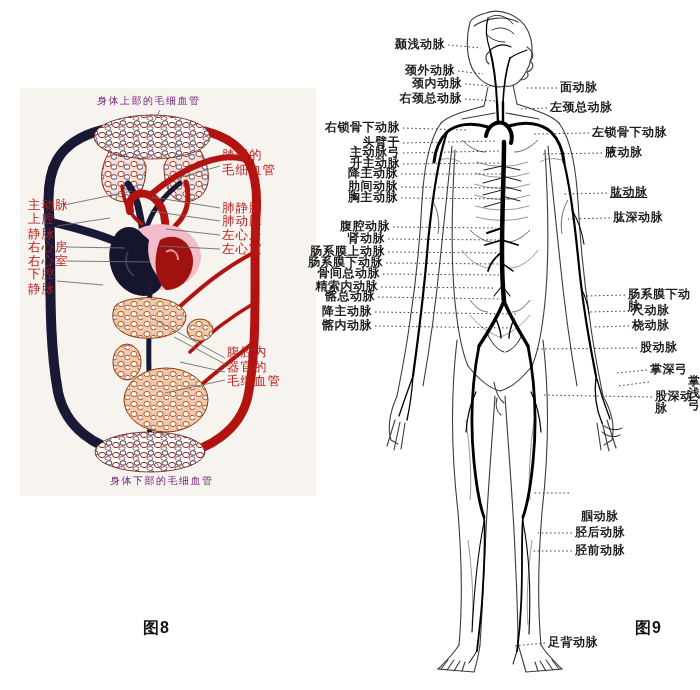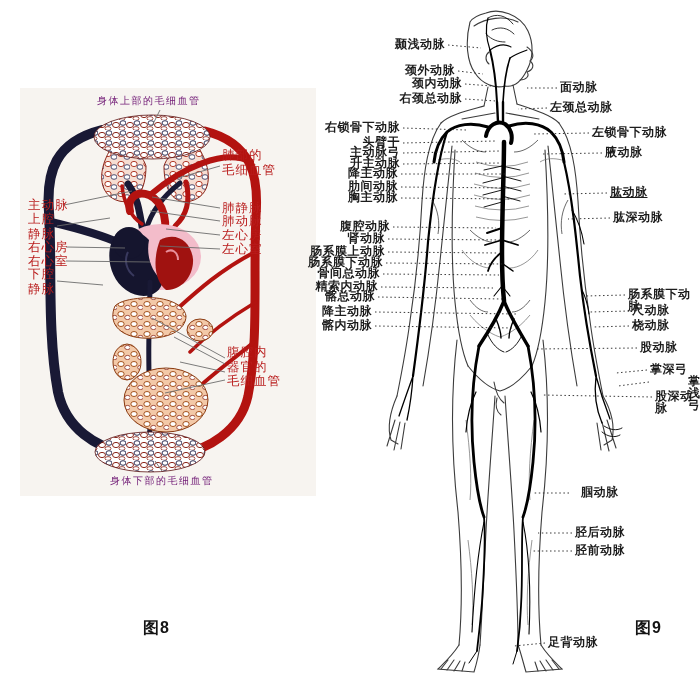--- a/index.html
+++ b/index.html
@@ -305,20 +305,20 @@
         <div class="lbl f9lbl" style="left: 605px; top: 146px;">腋动脉</div>
         <div class="lbl f9lbl" style="left: 610px; top: 186px; text-decoration: underline;">肱动脉</div>
         <div class="lbl f9lbl" style="left: 613px; top: 211px;">肱深动脉</div>
         <div class="lbl f9lbl" style="left: 628px; top: 288px;">肠系膜下动脉</div>
         <div class="lbl f9lbl" style="left: 632px; top: 304px;">尺动脉</div>
         <div class="lbl f9lbl" style="left: 632px; top: 319px;">桡动脉</div>
         <div class="lbl f9lbl" style="left: 640px; top: 341px;">股动脉</div>
         <div class="lbl f9lbl" style="left: 650px; top: 363px;">掌深弓</div>
         <div class="lbl f9lbl" style="left: 652px; top: 375px; margin-left: 36px;">掌浅弓</div>
         <div class="lbl f9lbl" style="left: 655px; top: 390px;">股深动脉</div>
-        <div class="lbl f9lbl" style="left: 572px; top: 486px; padding-left: 9px;">腘动脉</div>
+        <div class="lbl f9lbl" style="left: 572px; top: 510px; padding-left: 9px;">腘动脉</div>
         <div class="lbl f9lbl" style="left: 575px; top: 526px;">胫后动脉</div>
         <div class="lbl f9lbl" style="left: 575px; top: 544px;">胫前动脉</div>
         <div class="lbl f9lbl" style="left: 548px; top: 636px;">足背动脉</div>
       </div>
   </div>
 
 </div>
 
 </body></html>

